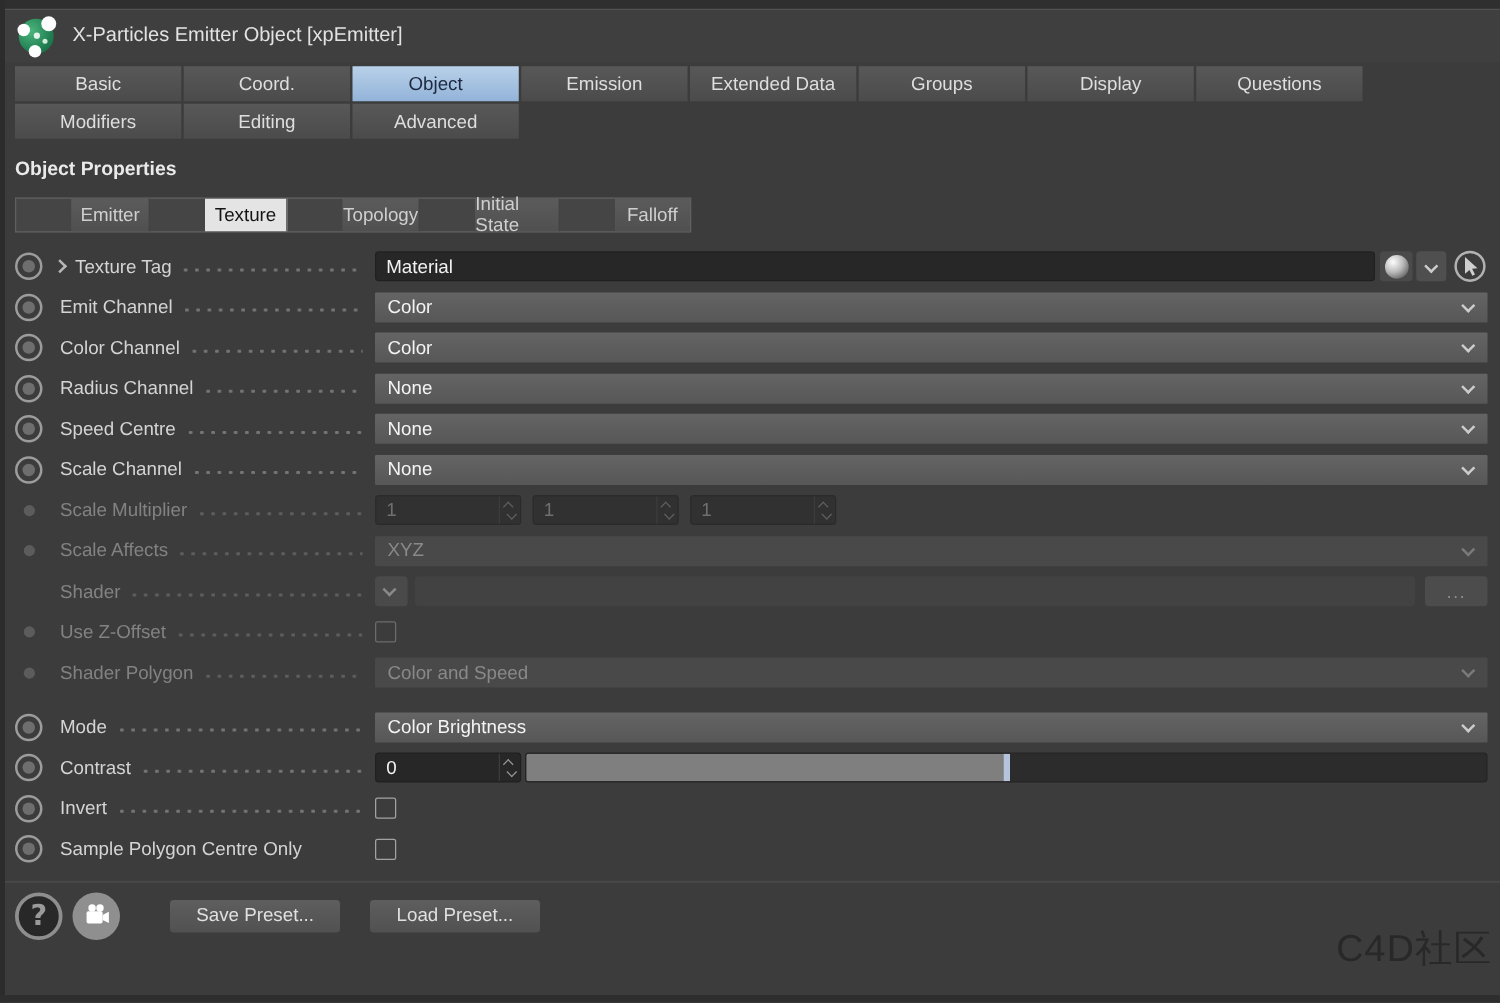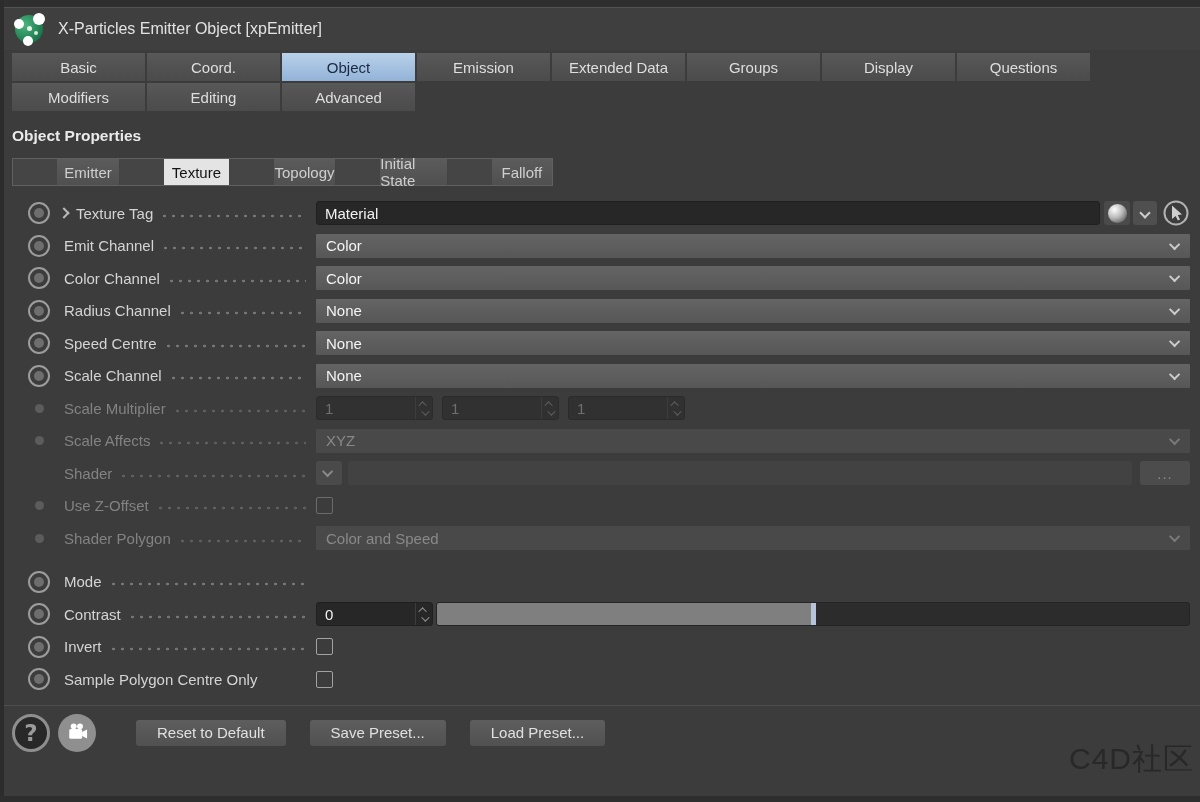--- a/index.html
+++ b/index.html
@@ -39,21 +39,21 @@
 
   .subtabs { display:flex; margin:13px 0 0 12px; width:541px; border:1px solid #606060; background:#454545; }
   .subtab { height:26px; display:flex; align-items:center; justify-content:center; color:#cfcfcf;
     background:linear-gradient(#5b5b5b,#505050); border-right:1px solid #434343;margin-left:44px; }
   .subtab:last-child { border-right:none; }
   .subtab.active { background:#e4e4e4; color:#141414; }
   .st0{width:106px}.st1{width:110px}.st2{width:105px}.st3{width:113px}.st4{width:102px}
 
   
   .rows { margin-top:11px; }
-  .row { height:32.5px; display:flex; align-items:center; padding-left:28px; }
+  .row { height:32.5px; display:flex; align-items:center; padding-left:12px; }
   .row.gap-above { margin-top:11px;text-align:center; }
 
   .kf { width:22px; height:22px; flex:0 0 22px; border-radius:50%;
     border:2px solid #9c9c9c; display:flex; align-items:center; justify-content:center; }
   .kf-inner { width:10px; height:10px; border-radius:50%; background:#6e6e6e; }
   .kf-dim { width:22px; flex:0 0 22px; display:flex; align-items:center; justify-content:center; }
   .kf-dim .mini { width:9px; height:9px; border-radius:50%; background:#5c5c5c; }
   .kf-none { width:22px; flex:0 0 22px; }
 
   .label-wrap { width:266px; flex:0 0 266px; display:flex; align-items:baseline; }
@@ -375,20 +375,26 @@
   </div>
 
   <div class="row gap-above">
     <span class="kf">
         <span class="kf-inner"></span>
       </span>
     <div class="label-wrap">
       <span class="lbl">Mode</span>
       <span class="leader"></span>
     </div>
+    <div class="fields">
+      <div class="dropdown">
+        <span>Color Brightness</span>
+        <span class="chev"></span>
+      </div>
+    </div>
   </div>
 
   <div class="row">
     <span class="kf">
         <span class="kf-inner"></span>
       </span>
     <div class="label-wrap">
       <span class="lbl">Contrast</span>
       <span class="leader"></span>
     </div>
@@ -441,20 +447,19 @@
   </div>
   <div class="circle-btn cam-btn">
     <svg width="23" height="23" viewBox="0 0 24 24">
       <circle cx="8" cy="5.6" r="3.1" fill="#ffffff"></circle>
       <circle cx="14.6" cy="5.6" r="3.1" fill="#ffffff"></circle>
       <rect x="3.4" y="8.4" width="13.4" height="10.2" rx="1.6" fill="#ffffff"></rect>
       <path d="M16.8 11.4 L22 8.8 V18.2 L16.8 15.6 Z" fill="#ffffff"></path>
     </svg>
   </div>
   <div class="preset-btns">
-    <div class="btn">Reset to Default</div>
     <div class="btn">Save Preset...</div>
     <div class="btn">Load Preset...</div>
   </div>
 </div>
 
 <div class="watermark">C4D社区</div>
 <div class="edge-bottom"></div>
 
 </body></html>

